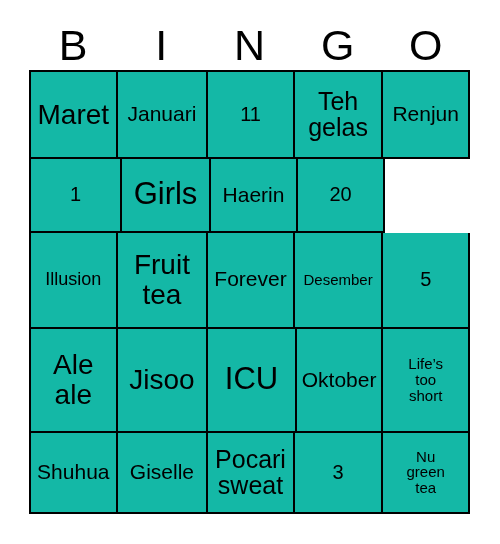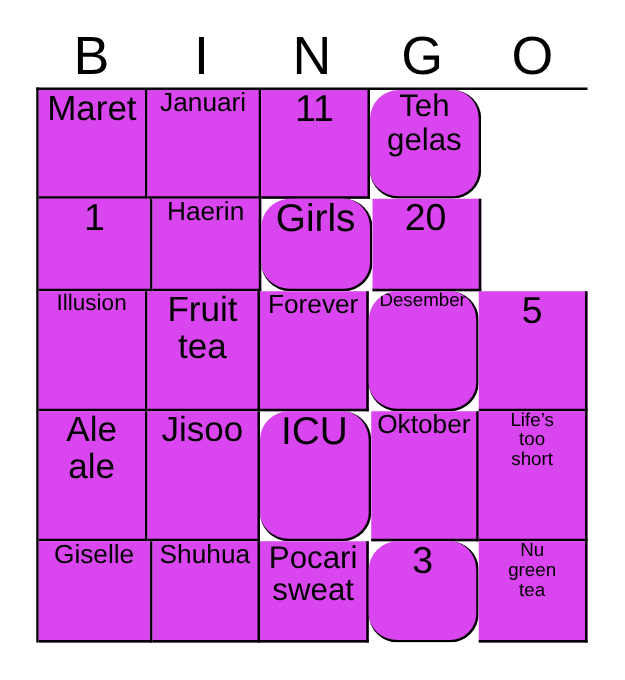--- a/index.html
+++ b/index.html
@@ -65,48 +65,48 @@
   .grid-row.r1 { height: 80px; }
   .grid-row.r2 { height: 104px; }
   .grid-row.r3 { height: 113px; }
   .grid-row.r4 { height: 88px; }
 
   .cell {
     box-sizing: border-box;
     border-right: 2px solid #000000;
     border-bottom: 2px solid #000000;
     display: flex;
-    align-items: flex-start;
+    align-items: center;
     justify-content: center;
     text-align: center;
     padding: 0 2px;
     overflow: hidden;
-    background: #d946ef;
+    background: #14b8a6;
   }
   .cell.c0 { width: 87px; }
   .cell.c1 { width: 91px; }
   .cell.c2 { width: 87px; }
-  .cell.c3 { width: 89px; border-radius: 23px; }
+  .cell.c3 { width: 89px; }
   .cell.c4 { width: 87px; }
 
   .cell-text {
     display: block;
     width: 100%;
     line-height: 1.06;
     white-space: pre-line;
   }
 
   
   .fs-xxl .cell-text { font-size: 31px; }
   .fs-xl  .cell-text { font-size: 28px; }
   .fs-lg  .cell-text { font-size: 25px; }
   .fs-md  .cell-text { font-size: 21px; }
   .fs-sm  .cell-text { font-size: 18px; }
   .fs-xs  .cell-text { font-size: 15px; }
-  .fs-num .cell-text { font-size: 30px; }
+  .fs-num .cell-text { font-size: 20px; }
 </style>
 </head>
 <body>
 
 <div id="card">
 
   <div id="header-row">
     <div class="header-letter">B</div>
     <div class="header-letter">I</div>
     <div class="header-letter">N</div>
@@ -123,31 +123,34 @@
       <div class="cell c1 fs-md">
           <span class="cell-text">Januari</span>
         </div>
       <div class="cell c2 fs-num">
           <span class="cell-text">11</span>
         </div>
       <div class="cell c3 fs-lg">
           <span class="cell-text">Teh
 gelas</span>
         </div>
+      <div class="cell c4 fs-md">
+          <span class="cell-text">Renjun</span>
+        </div>
     </div>
 
     <div class="grid-row r1">
       <div class="cell c1 fs-num">
           <span class="cell-text">1</span>
         </div>
+      <div class="cell c3 fs-xxl">
+          <span class="cell-text">Girls</span>
+        </div>
       <div class="cell c2 fs-md">
           <span class="cell-text">Haerin</span>
-        </div>
-      <div class="cell c3 fs-xxl">
-          <span class="cell-text">Girls</span>
         </div>
       <div class="cell c4 fs-num">
           <span class="cell-text">20</span>
         </div>
     </div>
 
     <div class="grid-row r2">
       <div class="cell c0 fs-sm">
           <span class="cell-text">Illusion</span>
         </div>
@@ -181,25 +184,25 @@
           <span class="cell-text">Oktober</span>
         </div>
       <div class="cell c4 fs-xs">
           <span class="cell-text">Life’s
 too
 short</span>
         </div>
     </div>
 
     <div class="grid-row r4">
+      <div class="cell c0 fs-md">
+          <span class="cell-text">Shuhua</span>
+        </div>
       <div class="cell c1 fs-md">
           <span class="cell-text">Giselle</span>
-        </div>
-      <div class="cell c0 fs-md">
-          <span class="cell-text">Shuhua</span>
         </div>
       <div class="cell c2 fs-lg">
           <span class="cell-text">Pocari
 sweat</span>
         </div>
       <div class="cell c3 fs-num">
           <span class="cell-text">3</span>
         </div>
       <div class="cell c4 fs-xs">
           <span class="cell-text">Nu

